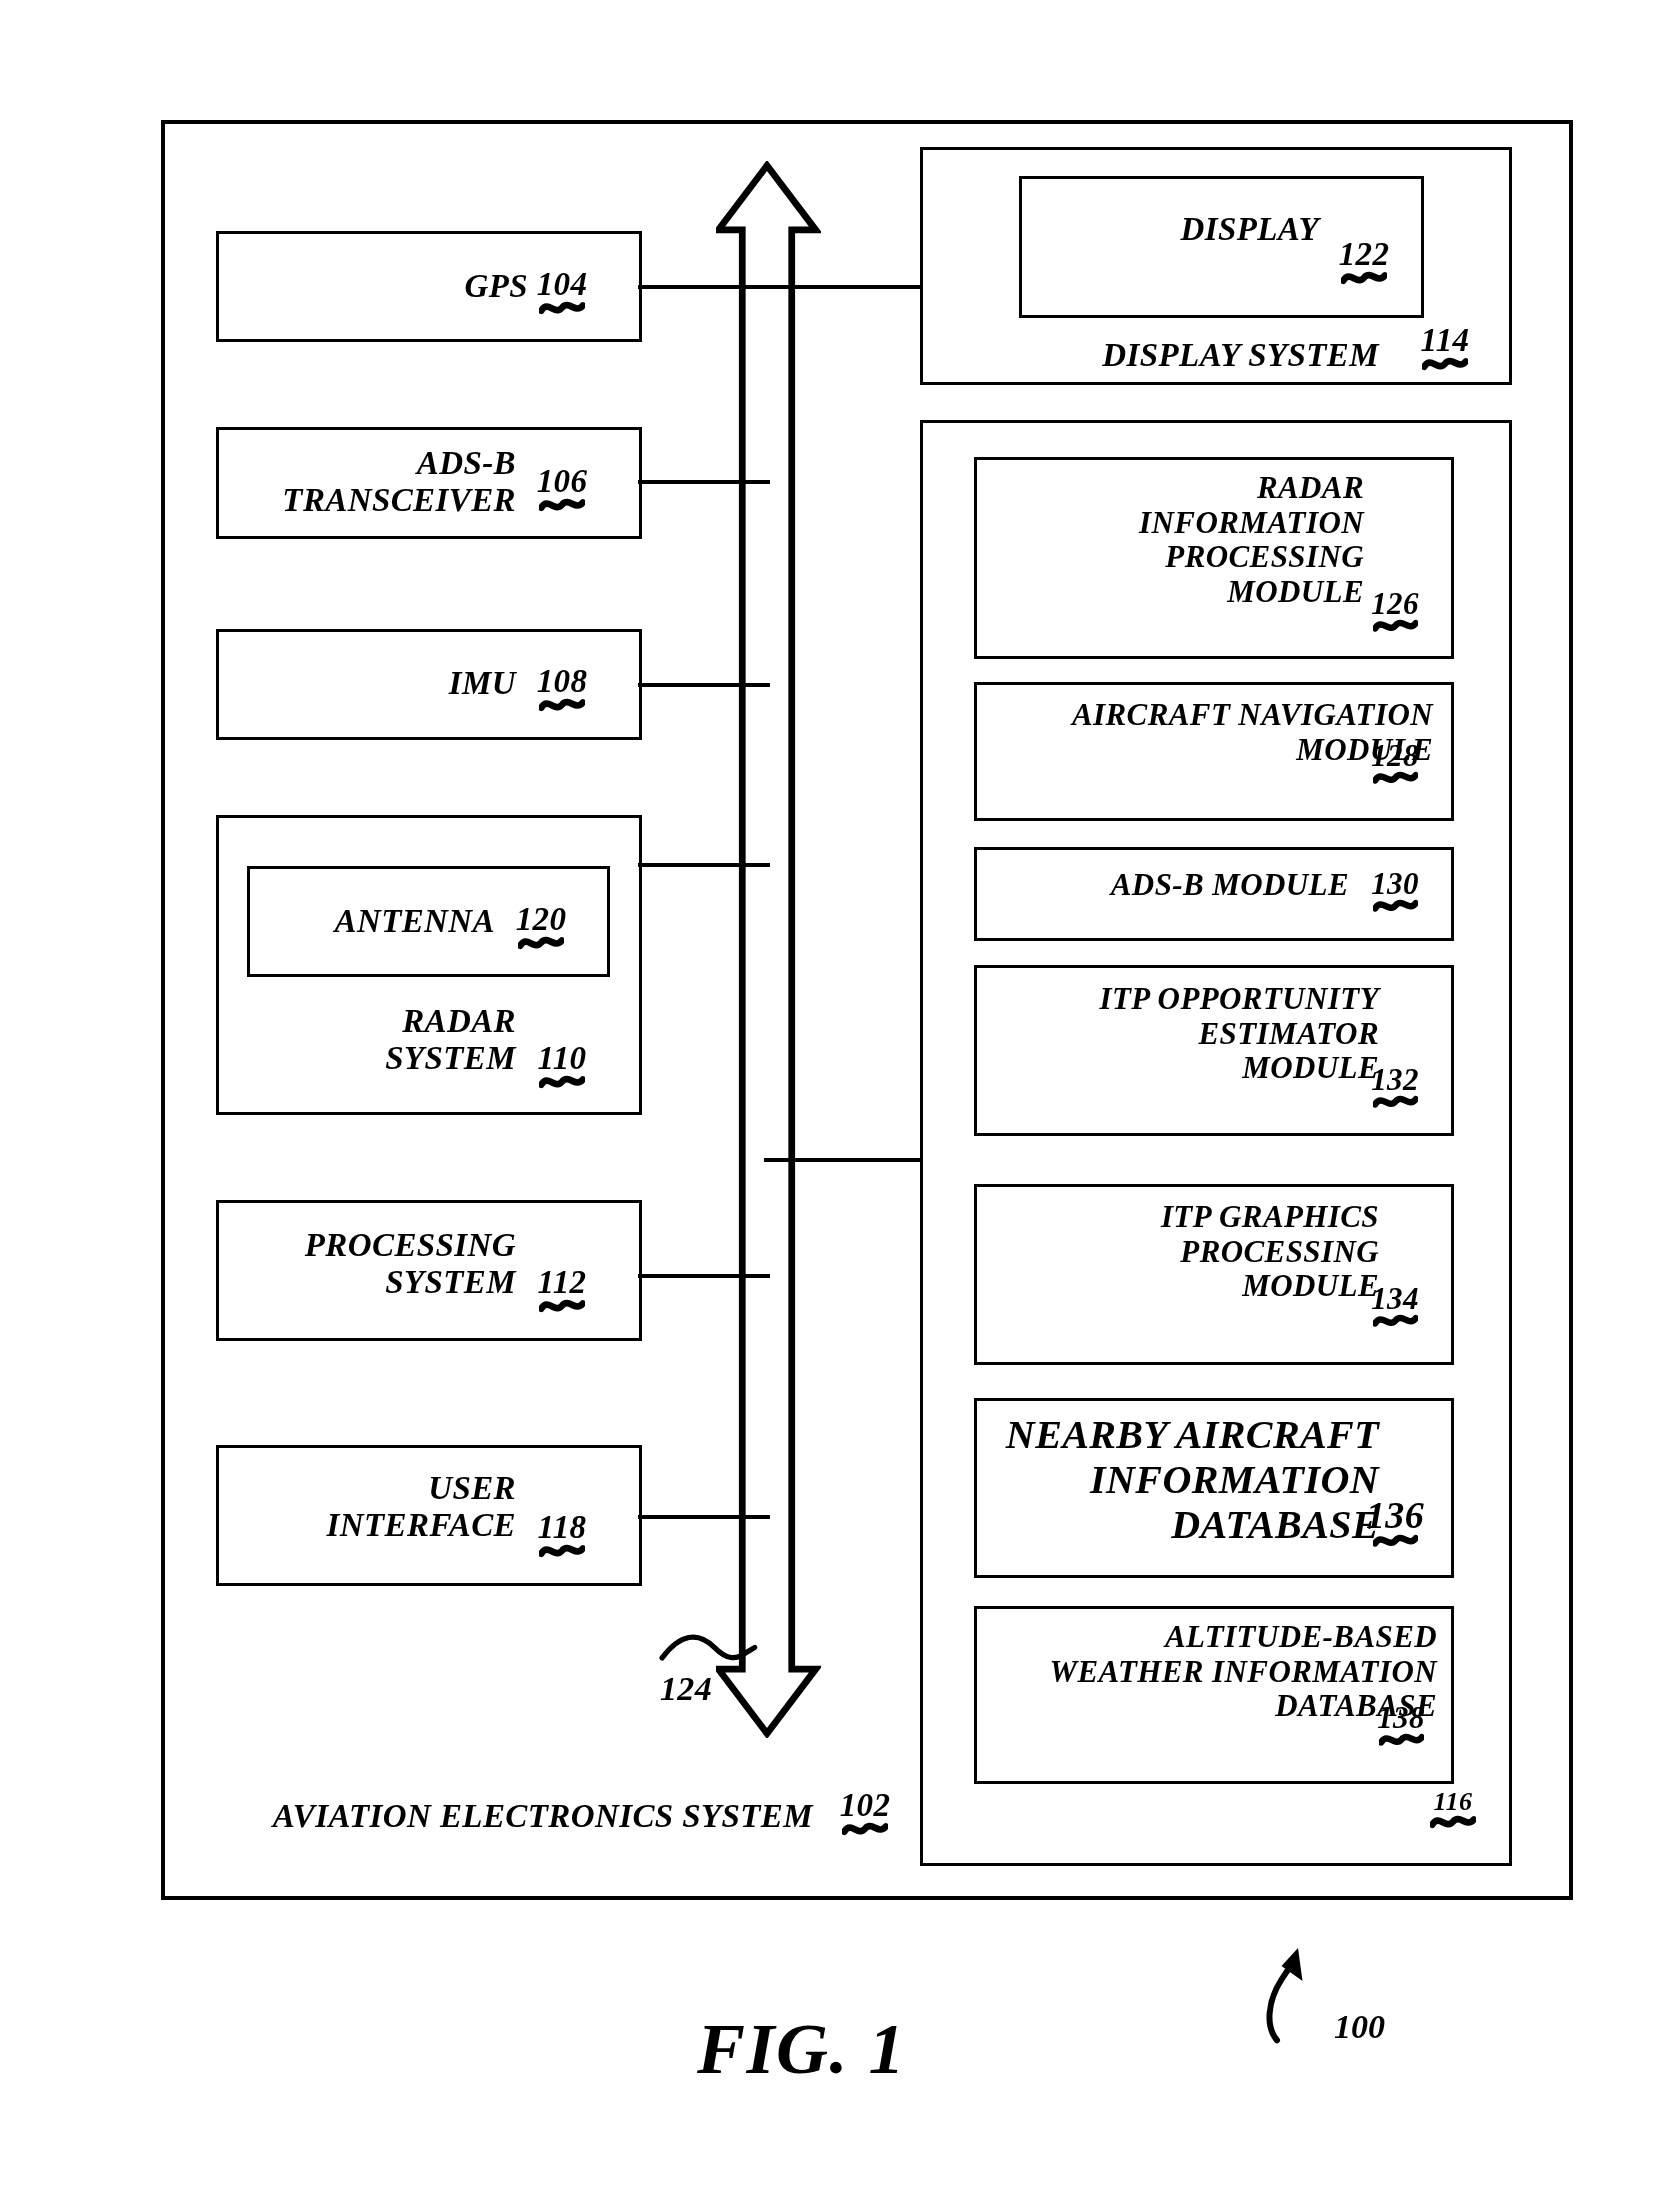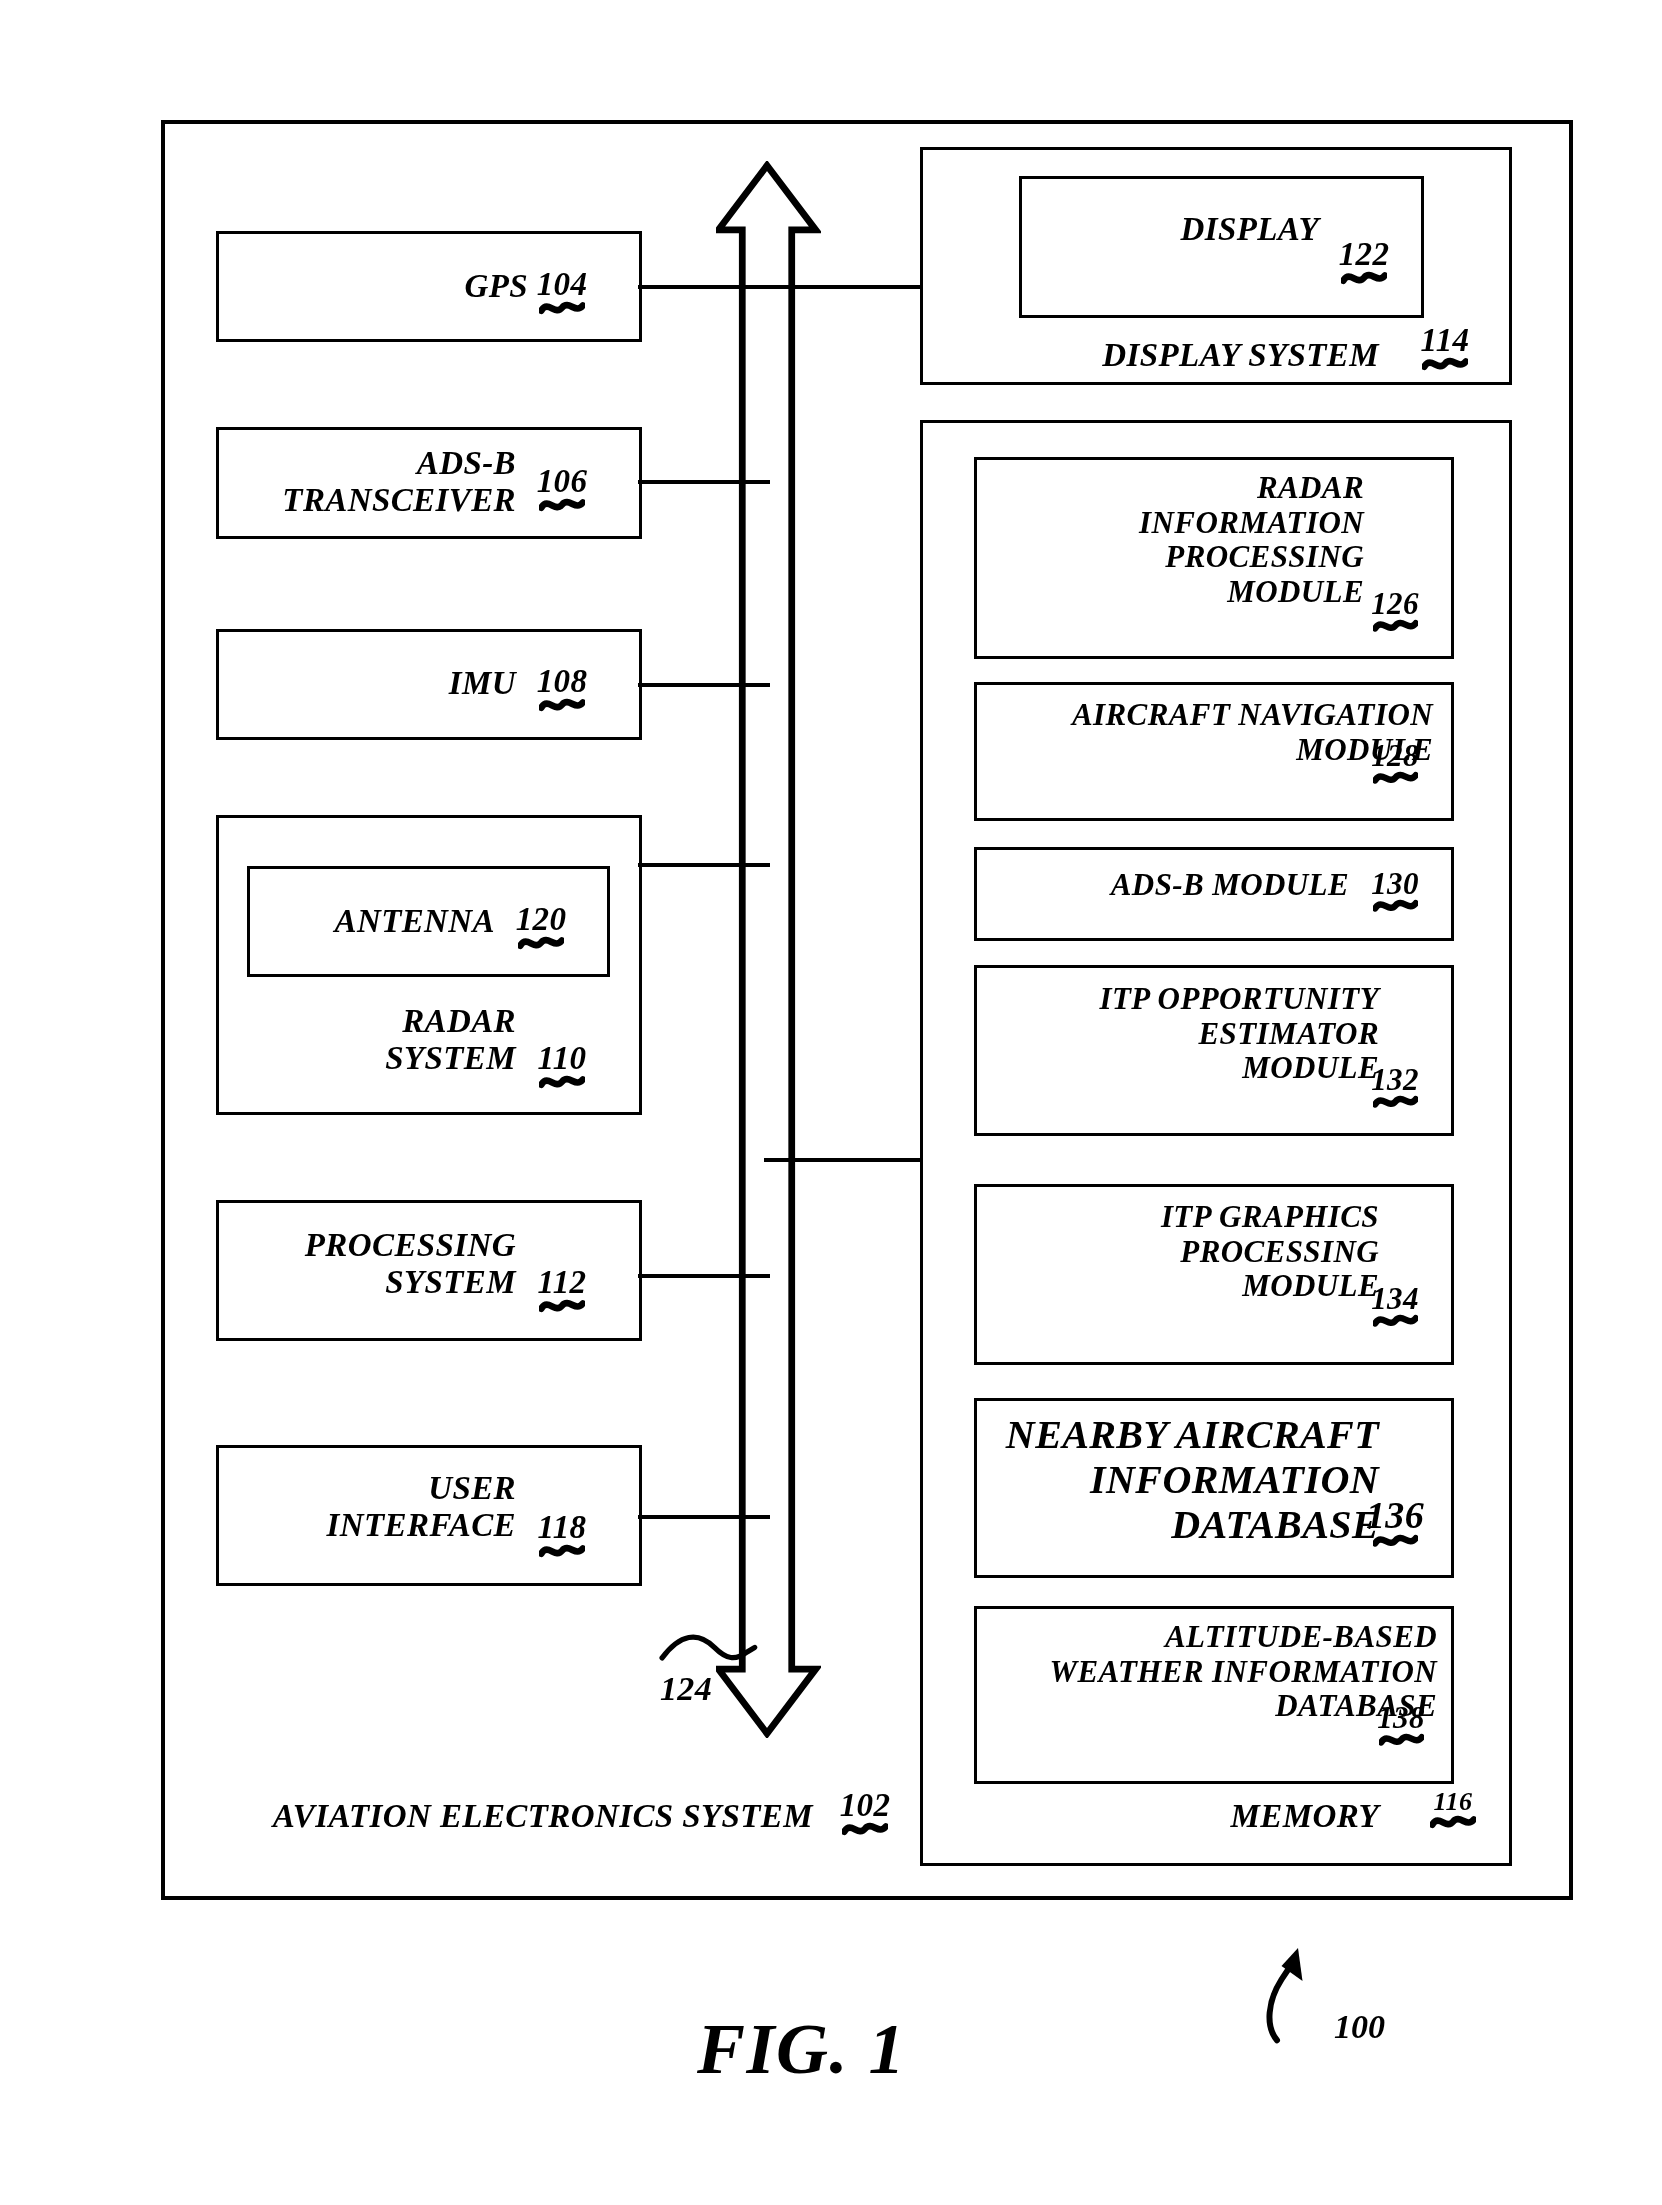--- a/index.html
+++ b/index.html
@@ -257,21 +257,20 @@
 DATABASE</div>
   <div class="ref" style="left:1356px;top:1702px;width:90px;font-size:31px;">
     <span class="num">138</span>
     <span class="sq">
         <svg width="45" height="19" viewBox="0 0 62 26">
           <path d="M3,17 C12,2 22,24 31,13 C40,2 50,22 59,10" fill="none" stroke="#000" stroke-width="9" stroke-linecap="round"></path>
         </svg>
       </span>
   </div>
 
-  <div class="lbl" style="left:974px;top:1798px;width:405px;font-size:33px;">MEMORY</div>
   <div class="ref" style="left:1408px;top:1789px;width:90px;font-size:26px;font-family:Liberation Serif, serif;">
     <span class="num">116</span>
     <span class="sq">
         <svg width="46" height="19.5" viewBox="0 0 62 26">
           <path d="M3,17 C12,2 22,24 31,13 C40,2 50,22 59,10" fill="none" stroke="#000" stroke-width="9" stroke-linecap="round"></path>
         </svg>
       </span>
   </div>
 
   <div class="lbl" style="left:191px;top:1798px;width:622px;font-size:33px;">AVIATION ELECTRONICS SYSTEM</div>

